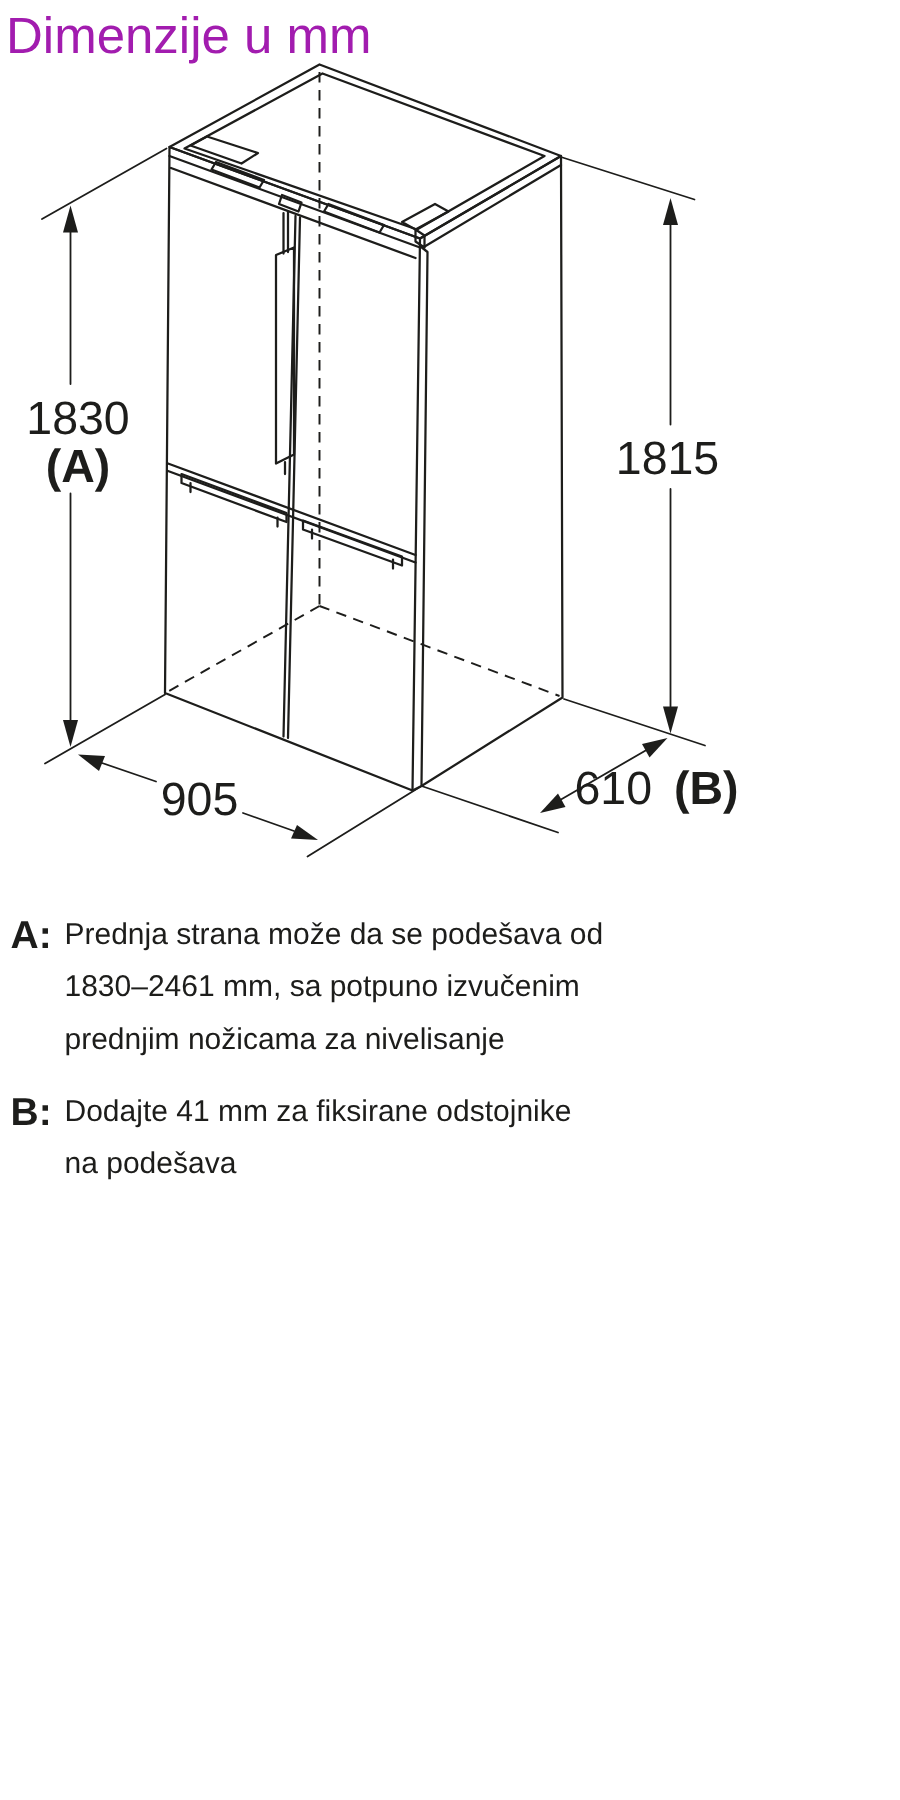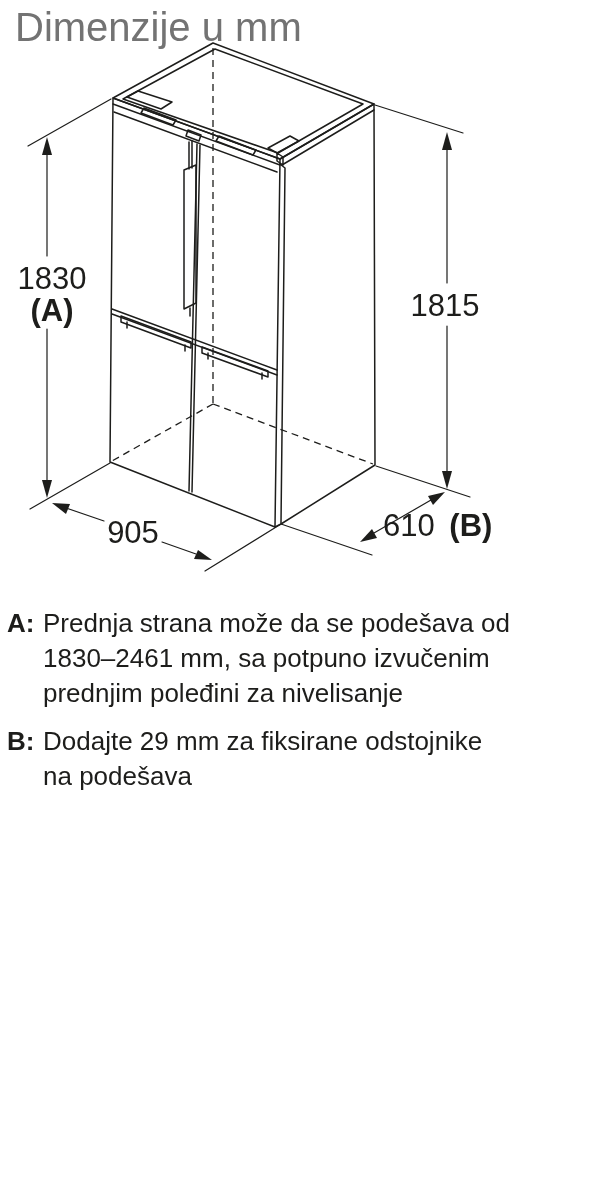--- a/index.html
+++ b/index.html
@@ -2,29 +2,29 @@
 <html><head>
 <meta charset="utf-8">
 <style>
   html,body{margin:0;padding:0;background:#fff;}
   .page{
     position:relative;width:600px;height:1200px;background:#ffffff;
     font-family:"Liberation Sans","DejaVu Sans",sans-serif;color:#1d1d1b;
     overflow:hidden;
   }
   .title{
-    position:absolute;top:5px;left:15px;margin:0;
-    font-size:40px;font-weight:400;color:#737373;white-space:nowrap;
+    position:absolute;top:5px;left:4px;margin:0;
+    font-size:34px;font-weight:400;color:#a21caf;white-space:nowrap;
   }
   .diagram{position:absolute;top:0;left:0;}
   .notes{position:absolute;top:606px;left:7px;width:588px;}
   .note{display:flex;align-items:flex-start;margin:0 0 13px 0;}
   .note-label{flex:0 0 36px;font-weight:700;font-size:26px;line-height:35px;}
   .note-body{flex:1 1 auto;}
-  .note-line{font-size:26px;line-height:35px;white-space:nowrap;}
+  .note-line{font-size:20px;line-height:35px;white-space:nowrap;}
   svg text{font-family:"Liberation Sans","DejaVu Sans",sans-serif;}
 </style>
 </head>
 <body>
 
 <div class="page">
 
   <h1 class="title">Dimenzije u mm</h1>
 
   <svg class="diagram" width="600" height="600" viewBox="0 0 600 600">
@@ -94,25 +94,25 @@
       </text>
     </g>
   </svg>
 
   <div class="notes">
     <div class="note">
       <div class="note-label">A:</div>
       <div class="note-body">
         <div class="note-line">Prednja strana može da se podešava od</div>
         <div class="note-line">1830–2461 mm, sa potpuno izvučenim</div>
-        <div class="note-line">prednjim poleđini za nivelisanje</div>
+        <div class="note-line">prednjim nožicama za nivelisanje</div>
       </div>
     </div>
     <div class="note">
       <div class="note-label">B:</div>
       <div class="note-body">
-        <div class="note-line">Dodajte 29 mm za fiksirane odstojnike</div>
+        <div class="note-line">Dodajte 41 mm za fiksirane odstojnike</div>
         <div class="note-line">na podešava</div>
       </div>
     </div>
   </div>
 
 </div>
 
 </body></html>

